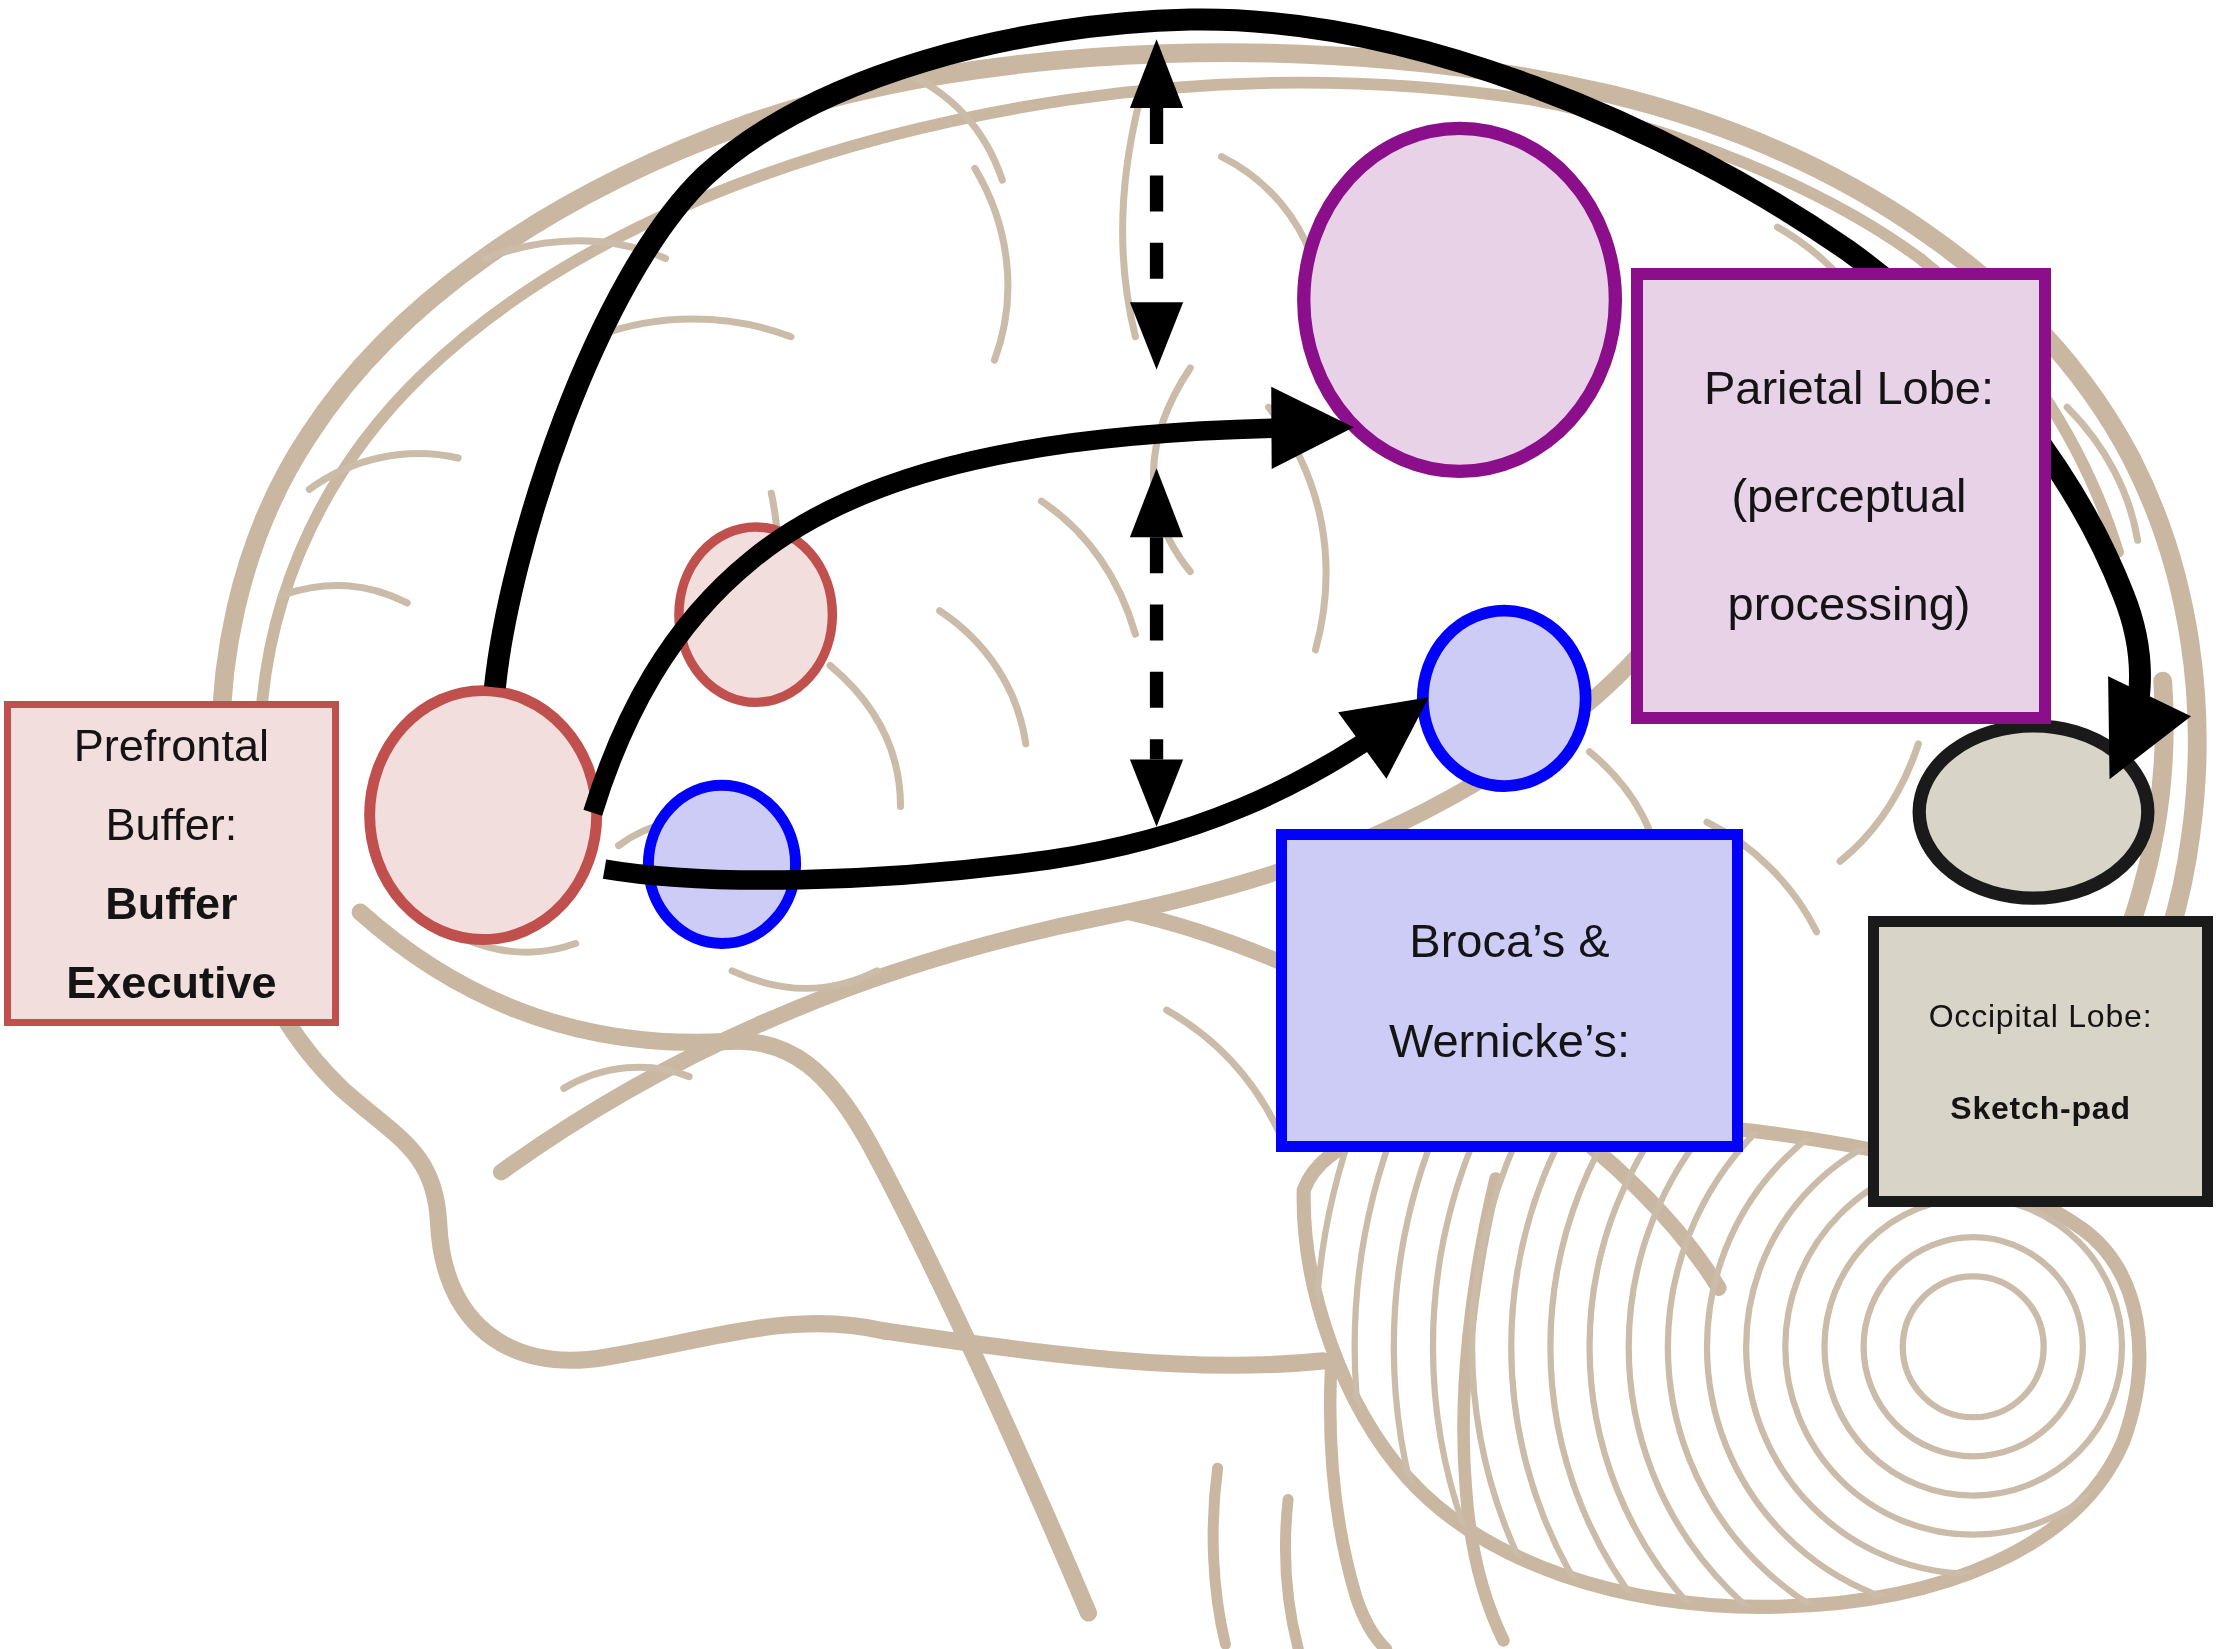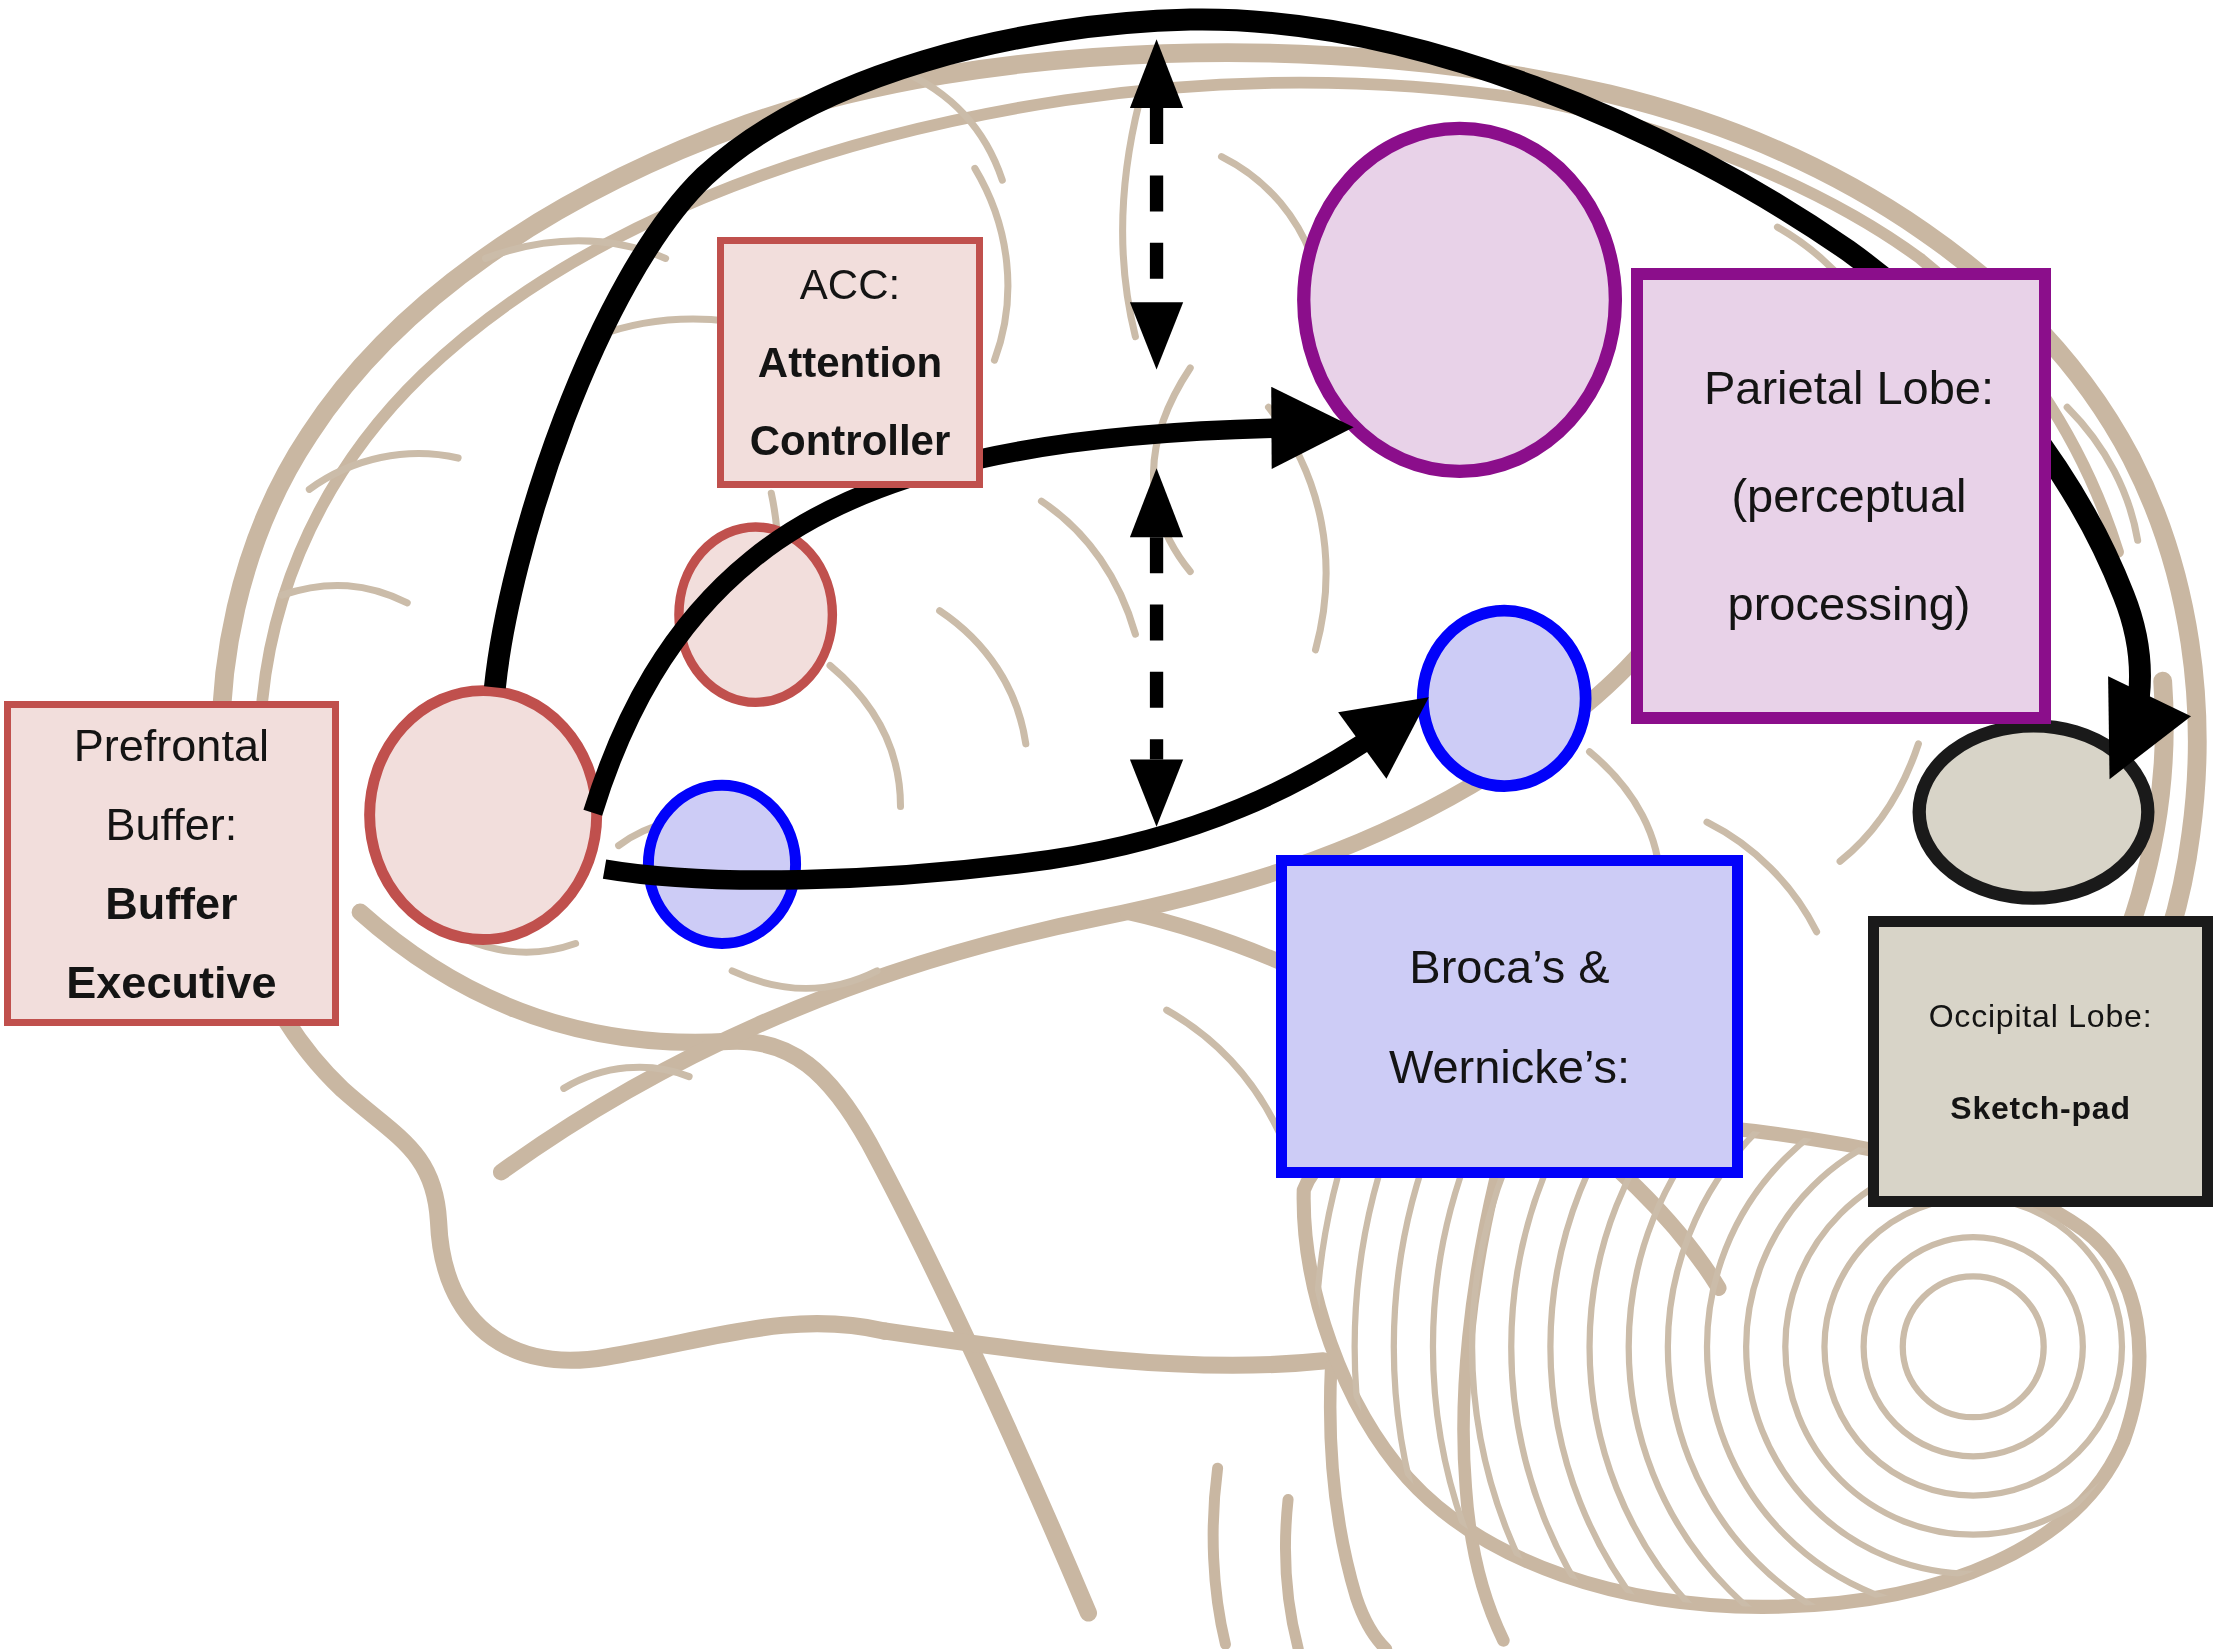--- a/index.html
+++ b/index.html
@@ -26,21 +26,21 @@
       background:var(--pink-fill);border:7.8px solid var(--pink-border);
       font-size:45px;line-height:79px;}
   .box-acc{left:717px;top:237px;width:266px;height:251px;
       background:var(--pink-fill);border:7.8px solid var(--pink-border);
       font-size:42px;line-height:78px;}
   .box-parietal{left:1631px;top:268px;width:420px;height:456px;
       background:var(--purple-fill);border:12.5px solid var(--purple-border);
       font-size:47px;line-height:108px;padding-left:16px;}
   .box-broca{left:1276px;top:829px;width:467px;height:323px;
       background:var(--blue-fill);border:11px solid var(--blue-border);
-      font-size:47px;line-height:100px;margin-top:26px;}
+      font-size:47px;line-height:100px;}
   .box-occipital{left:1868px;top:916px;width:345px;height:291px;
       background:var(--gray-fill);border:11px solid var(--gray-border);
       font-size:32px;line-height:92px;letter-spacing:0.8px;}
 </style>
 </head>
 <body>
 
 <div id="stage" data-name="diagram-stage" style="background: rgb(255, 255, 255);">
 
   <svg id="scene" viewBox="0 0 2830 2106" data-name="brain-svg" xmlns="http://www.w3.org/2000/svg">
@@ -157,25 +157,20 @@
         <line class="dash" x1="1477" y1="138" x2="1477" y2="432" stroke-width="17" stroke-dasharray="46 40" data-name="dashed-arrow-upper-shaft"></line>
         <polygon class="dash-head" points="1477,50 1443,138 1511,138" data-name="dashed-arrow-up-head-1"></polygon>
         <polygon class="dash-head" points="1477,472 1443,386 1511,386" data-name="dashed-arrow-down-head-1"></polygon>
         <line class="dash" x1="1477" y1="686" x2="1477" y2="970" stroke-width="17" stroke-dasharray="46 40" data-name="dashed-arrow-lower-shaft"></line>
         <polygon class="dash-head" points="1477,598 1443,686 1511,686" data-name="dashed-arrow-up-head-2"></polygon>
         <polygon class="dash-head" points="1477,1056 1443,970 1511,970" data-name="dashed-arrow-down-head-2"></polygon>
       </g>
     </g>
   </svg>
 
-  <div class="label-box box-acc" data-name="label-box-acc">
-    <span data-name="acc-line">ACC:</span>
-    <span class="bold" data-name="acc-line">Attention</span>
-    <span class="bold" data-name="acc-line">Controller</span>
-  </div>
 
   <div class="label-box box-prefrontal" data-name="label-box-prefrontal">
     <span data-name="prefrontal-line">Prefrontal</span>
     <span data-name="prefrontal-line">Buffer:</span>
     <span class="bold" data-name="prefrontal-line">Buffer</span>
     <span class="bold" data-name="prefrontal-line">Executive</span>
   </div>
 
   <div class="label-box box-parietal" data-name="label-box-parietal">
     <span data-name="parietal-line">Parietal Lobe:</span>

